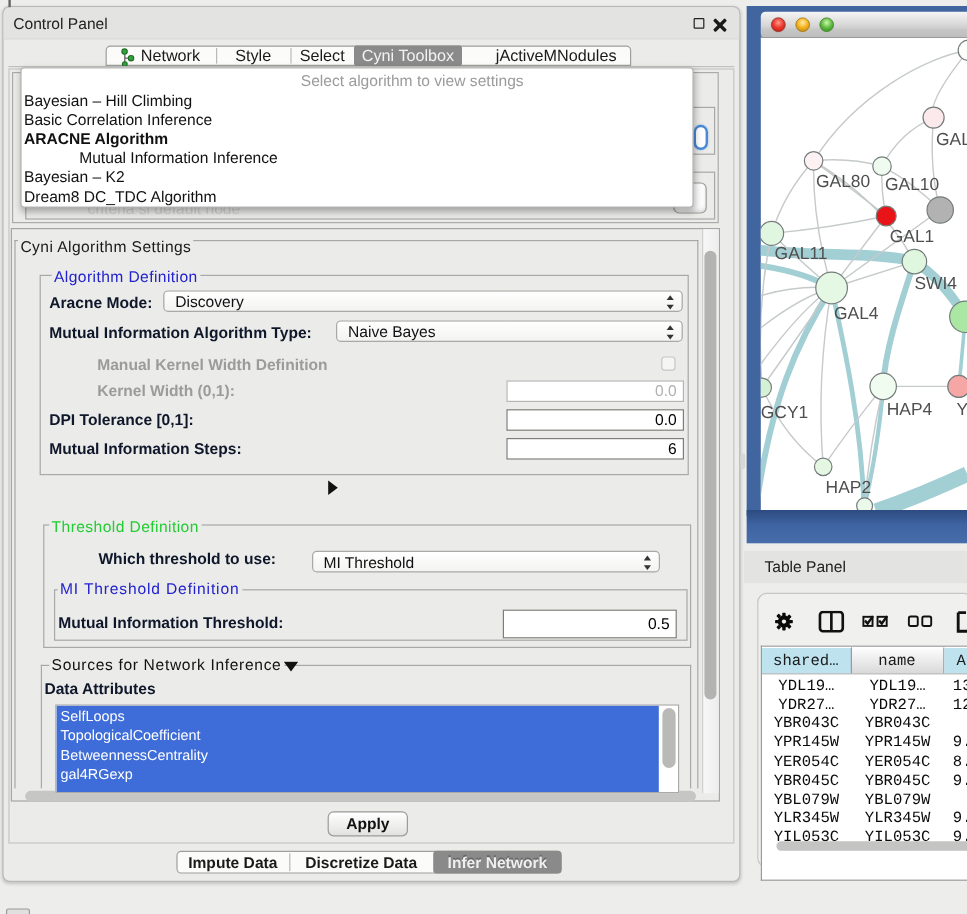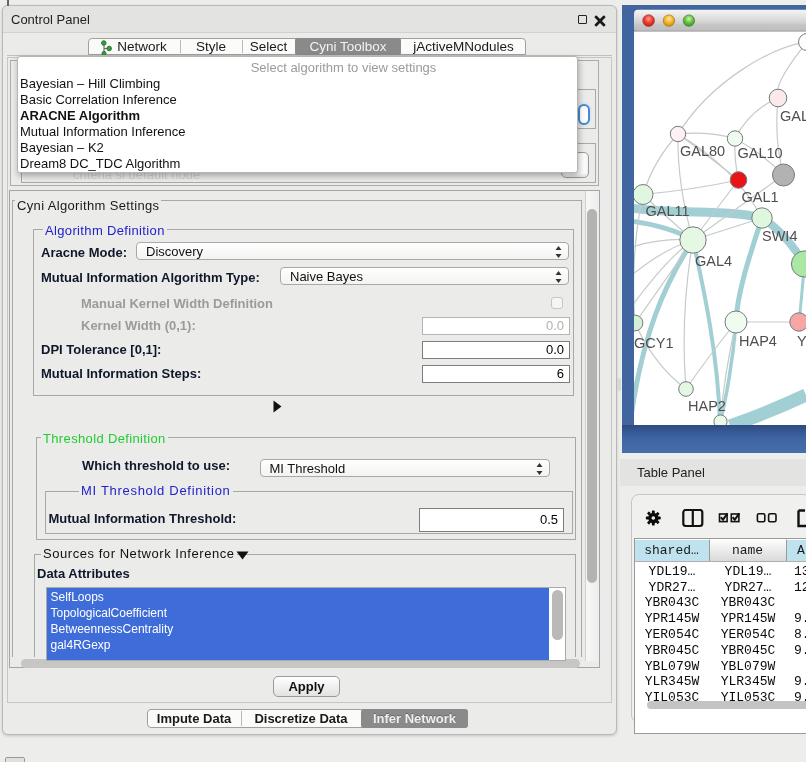--- a/index.html
+++ b/index.html
@@ -59,37 +59,37 @@
     <svg width="13" height="17" style="position:absolute;left:12px;top:1px" viewBox="0 0 13 17">
       <line x1="4" y1="4.5" x2="4" y2="14" stroke="#666" stroke-width="1.1"></line>
       <line x1="4" y1="9.5" x2="9" y2="9.5" stroke="#666" stroke-width="1.1"></line>
       <circle cx="3.8" cy="4" r="2.25" fill="#35a03c" stroke="#1c6d24" stroke-width="0.9"></circle>
       <circle cx="9.2" cy="9.5" r="2.25" fill="#35a03c" stroke="#1c6d24" stroke-width="0.9"></circle>
       <circle cx="4" cy="14.4" r="2" fill="#35a03c" stroke="#1c6d24" stroke-width="0.9"></circle>
     </svg>
     <span style="margin-left:16px">Network</span></div>
   <div class="tabseg abs" style="left:177px;width:62px;">Style</div>
   <div class="tabseg abs" style="left:239px;width:53px;">Select</div>
-  <div class="tabseg tabsel abs" style="left:292px;width:106px;border-radius:2px;">Cyni Toolbox</div>
+  <div class="tabseg tabsel abs" style="left:292px;width:90px;border-radius:2px;">Cyni Toolbox</div>
   <div class="tabseg abs" style="left:398px;width:125px;">jActiveMNodules</div>
   <div id="tabline" class="abs"></div>
   <div id="tpane" class="abs"></div>
   <div id="toppanel" class="abs"></div>
   <div class="abs" style="left:18px;top:83px;width:574.5px;height:40px;border:1px solid #a8a8a7;"></div>
   <div class="abs" style="left:18px;top:137px;width:574.5px;height:40px;border:1px solid #a8a8a7;"></div>
   <div class="abs" style="left:70px;top:159px;width:220px;height:15px;overflow:hidden;"><span style="font-size:13px;color:#d2d2d1;">criteria si default node</span></div>
   <div id="combo1frag" class="abs"></div>
   <div id="combo2frag" class="abs"></div>
 
   <div id="popup" class="abs">
     <div class="prompt">Select algorithm to view settings</div>
     <div class="it" style="top:19px;">Bayesian – Hill Climbing</div>
     <div class="it" style="top:35px;">Basic Correlation Inference</div>
     <div class="it" style="top:51px;font-weight:700;">ARACNE Algorithm</div>
-    <div class="it" style="top:67px;">Mutual Information Inference</div>
+    <div class="it" style="top:67px;margin-left:46px;">Mutual Information Inference</div>
     <div class="it" style="top:83px;">Bayesian – K2</div>
     <div class="it" style="top:99px;">Dream8 DC_TDC Algorithm</div>
   </div>
 
   <div id="scrollarea" class="abs"></div>
 
   <div class="abs" style="left:582px;top:185px;width:14px;height:470px;background:linear-gradient(90deg,#f7f7f7,#ededed);border-left:1px solid #d0d0d0;"></div>
   <div class="abs" style="left:583.5px;top:203px;width:10px;height:374px;background:#b3b3b2;border-radius:5px;"></div>
 
   <div class="abs" style="left:18px;top:653px;width:559px;height:9px;background:#c6c6c5;border-radius:4.5px;"></div>
@@ -123,21 +123,21 @@
     </svg>
 
   <div class="groupbox abs" style="left:33px;top:431px;width:540px;height:102.5px;"></div>
   <div class="grouplab abs" style="left:38px;top:425px;color:#22cc33;">Threshold Definition</div>
   <div class="blab abs" style="left:79px;top:452px;">Which threshold to use:</div>
   <div class="combo abs" style="left:236.5px;top:452.5px;width:290px;margin-left:20px;">MI Threshold<svg class="arrows" viewBox="0 0 9 14">
         <path d="M1.5 5 L4.5 1 L7.5 5 Z" fill="#333"></path>
         <path d="M1.5 9 L4.5 13 L7.5 9 Z" fill="#333"></path>
       </svg></div>
   <div class="groupbox abs" style="left:42px;top:484.5px;width:528px;height:43px;"></div>
-  <div class="grouplab abs" style="left:45px;top:477.4px;color:#2222cc;letter-spacing:0.7px;margin-left:31px;">MI Threshold Definition</div>
+  <div class="grouplab abs" style="left:45px;top:477.4px;color:#2222cc;letter-spacing:0.7px;">MI Threshold Definition</div>
   <div class="blab abs" style="left:45.5px;top:505.2px;">Mutual Information Threshold:</div>
   <div class="tfield abs" style="left:416px;top:501.5px;width:145px;height:24px;line-height:22px;">0.5</div>
 
   <div class="groupbox abs" style="left:31px;top:548px;width:542px;height:103px;border-bottom:none;"></div>
   <div class="grouplab abs" style="left:38px;top:540px;color:#111;letter-spacing:0.55px;">Sources for Network Inference</div>
   <svg class="abs" style="left:233px;top:545px;" width="13" height="9" viewBox="0 0 13 9">
       <path d="M0.5 0.5 L12.5 0.5 L6.5 8.5 Z" fill="#111"></path>
     </svg>
   <div class="blab abs" style="left:34px;top:559.5px;">Data Attributes</div>
   <div class="abs" style="left:43px;top:580.5px;width:520px;height:74.5px;background:#fff;border:1px solid #aaa;overflow:hidden;">

